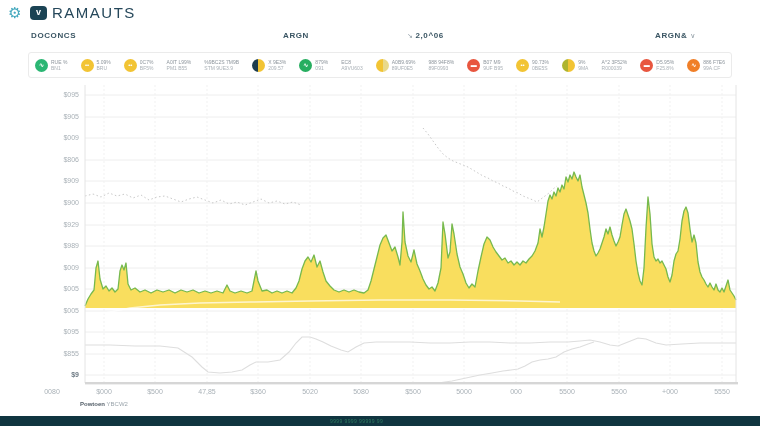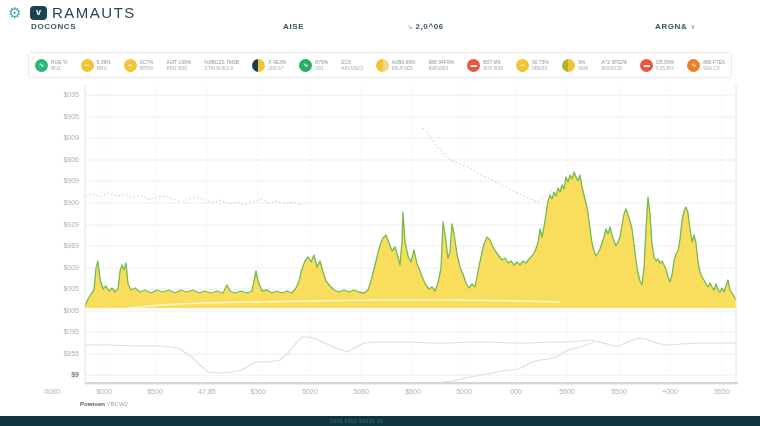--- a/index.html
+++ b/index.html
@@ -8,21 +8,21 @@
     background:#ffffff;font-family:"Liberation Sans",sans-serif;
     -webkit-font-smoothing:antialiased;
   }
   
   .header{position:absolute;left:0;top:0;width:760px;height:28px;}
   .gear{position:absolute;left:8px;top:4px;font-size:15px;color:#45a9be;cursor:pointer;}
   .logo-badge{position:absolute;left:30px;top:6px;width:17px;height:14px;background:#1b4354;
     border-radius:4px;color:#fff;font-size:9px;font-weight:bold;text-align:center;line-height:12px;}
   .app-title{position:absolute;left:52px;top:4px;font-size:15px;font-weight:normal;color:#25475a;letter-spacing:1.5px;}
   
-  .nav{position:absolute;left:0;top:20px;width:684px;height:16px;font-size:8px;font-weight:bold;color:#3a5563;letter-spacing:.6px;}
+  .nav{position:absolute;left:0;top:29px;width:684px;height:16px;font-size:8px;font-weight:bold;color:#3a5563;letter-spacing:.6px;}
   .nav span.navitem{position:absolute;top:2px;cursor:pointer;white-space:nowrap;}
   .nav .icn{color:#8a97a0;font-weight:normal;margin-right:2px;font-size:7px;}
   
   .stats{position:absolute;left:28px;top:52px;width:704px;height:26px;border:1px solid #ebebeb;border-radius:3px;
     background:#fff;display:flex;align-items:center;justify-content:space-between;padding:0 6px;box-sizing:border-box;}
   .stat{display:flex;align-items:center;gap:3px;cursor:pointer;}
   .stat .circ{width:13px;height:13px;border-radius:50%;flex:0 0 auto;display:flex;align-items:center;justify-content:center;
     color:#fff;font-size:6px;line-height:6px;font-weight:bold;}
   .stat .txt{display:flex;flex-direction:column;}
   .stat .l1{font-size:5px;line-height:6px;color:#8d959c;white-space:nowrap;}
@@ -39,21 +39,21 @@
 <body>
 
 <div class="header">
   <span class="gear">⚙</span>
   <span class="logo-badge"><span>v</span></span>
   <span class="app-title">RAMAUTS</span>
 </div>
 
 <div class="nav">
   <span class="navitem" style="left:31px">DOCONCS</span>
-  <span class="navitem" style="left:283px">AISE</span>
+  <span class="navitem" style="left:283px">ARGN</span>
   <span class="navitem" style="left:407px"><span class="icn">↘</span><span>2,0^06</span></span>
   <span class="navitem" style="left:655px"><span>ARGN&amp;</span><span class="icn" style="margin-left:3px">∨</span></span>
 </div>
 
 <div class="stats" id="stats-strip">
     <div class="stat">
       <span class="circ" style="background: rgb(43, 182, 115);">∿</span>
       <span class="txt">
         <span class="l1">RUE %</span>
         <span class="l2">BN1</span>

